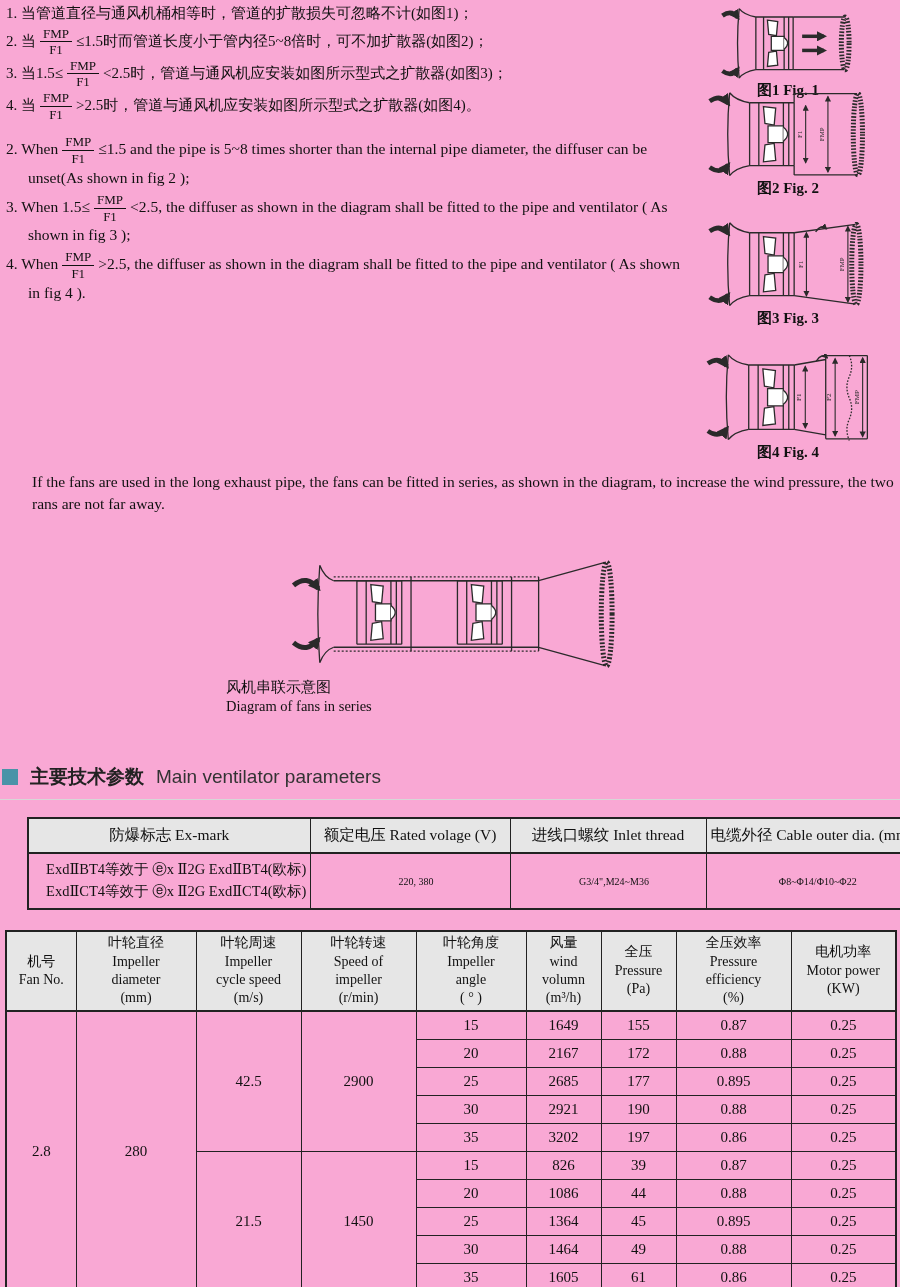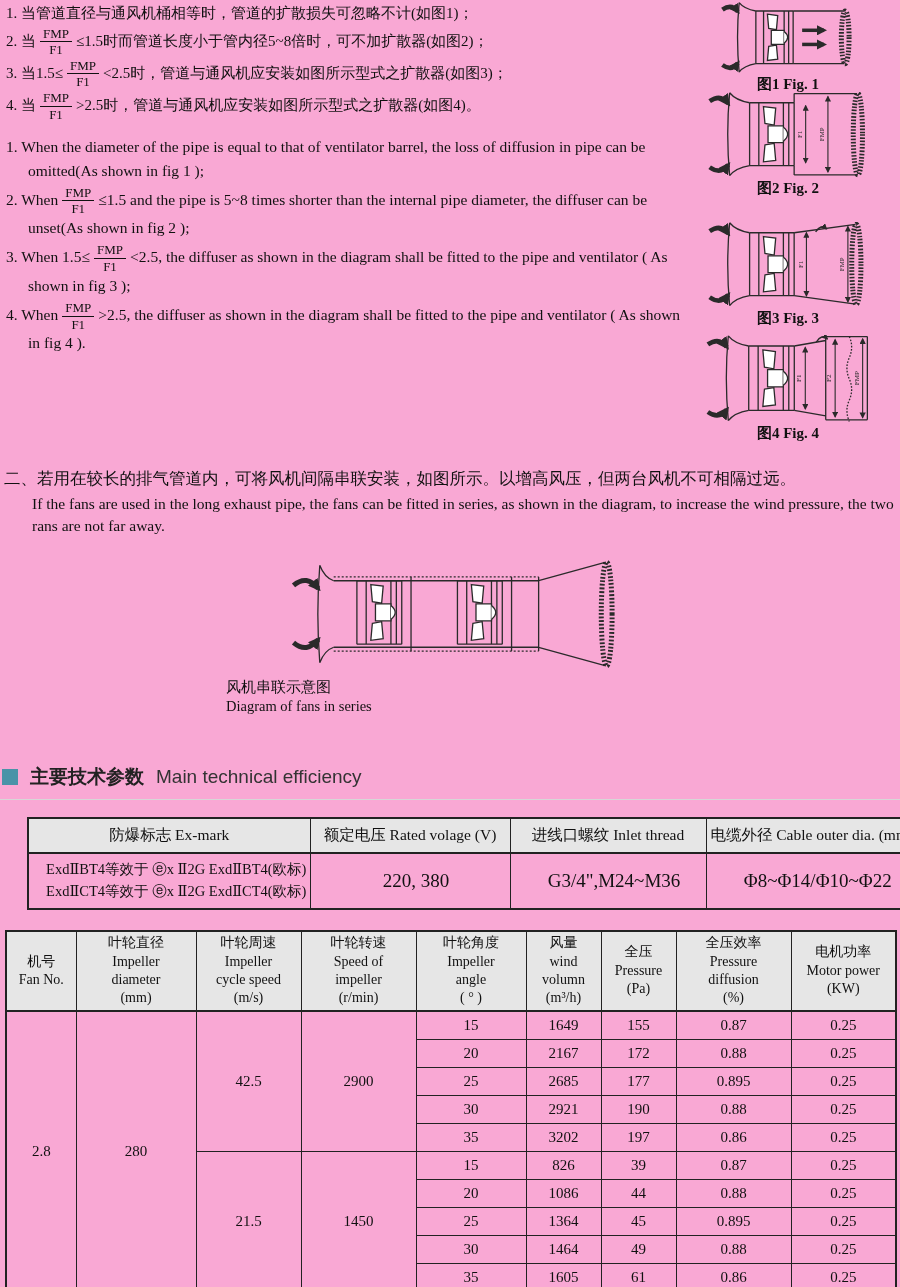--- a/index.html
+++ b/index.html
@@ -46,21 +46,21 @@
   .sec3-rule{margin-top:9px;border-top:1px solid #d7d7d7;}
 
   
   table{border-collapse:collapse;table-layout:fixed;width:890px;
         font-family:"Liberation Serif","DejaVu Serif",serif;}
   th,td{border:1px solid #222;text-align:center;vertical-align:middle;padding:0;}
   .t1wrap{position:absolute;left:6px;top:817px;margin-left:21px;}
   .t2wrap{position:absolute;left:5px;top:930px;}
   table.t1,table.t2{border:2px solid #222;}
   .t1 th{height:33px;background:#e6e6e6;font-weight:normal;font-size:15.5px;border-bottom:2px solid #222;}
-  .t1 td{height:54px;font-size:19px;padding-left:12px;}
+  .t1 td{height:54px;font-size:10px;padding-left:12px;}
   .t1 td.exmark{text-align:center;padding-left:14px;font-size:14.5px;line-height:1.5;}
   .t2 th{height:78px;background:#e6e6e6;font-weight:normal;font-size:14px;line-height:1.32;border-bottom:2px solid #222;}
   .t2 td{height:27px;font-size:15px;}
 </style>
 </head>
 <body>
 
 <div class="page">
 
   <svg width="0" height="0" style="position:absolute">
@@ -98,39 +98,38 @@
       <p class="cn-item"><span>3. 当1.5≤</span><span class="frac">
             <span class="num">FMP</span>
             <span class="den">F1</span>
           </span><span>&lt;2.5时，管道与通风机应安装如图所示型式之扩散器(如图3)；</span></p>
       <p class="cn-item"><span>4. 当</span><span class="frac">
             <span class="num">FMP</span>
             <span class="den">F1</span>
           </span><span>&gt;2.5时，管道与通风机应安装如图所示型式之扩散器(如图4)。</span></p>
     </div>
     <div class="en-list">
-      <p class="en-item"><span>1. When the diameter of the pipe is equal to that of ventilator barrel, the loss of diffusion in pipe can be omitted(As shown in  fig  1 );</span></p>
       <p class="en-item"><span>2. When</span><span class="frac">
             <span class="num">FMP</span>
             <span class="den">F1</span>
           </span><span>≤1.5 and the  pipe is 5~8 times shorter than  the internal pipe diameter, the diffuser can be unset(As shown in  fig  2 );</span></p>
       <p class="en-item"><span>3. When  1.5≤</span><span class="frac">
             <span class="num">FMP</span>
             <span class="den">F1</span>
           </span><span>&lt;2.5,  the diffuser as shown in the diagram shall be fitted to the pipe and  ventilator  ( As shown in  fig  3 );</span></p>
       <p class="en-item"><span>4. When</span><span class="frac">
             <span class="num">FMP</span>
             <span class="den">F1</span>
           </span><span>&gt;2.5,  the diffuser as shown in the diagram shall be fitted to the pipe and ventilator  ( As shown in  fig  4 ).</span></p>
     </div>
   </div>
 
   <div class="figs">
 
-    <div class="fig" style="top:2px;">
+    <div class="fig" style="top:8px;">
       <svg width="220" height="72" viewBox="0 0 220 112">
         <use href="#fan-bell"></use>
           <use href="#fan-core"></use>
         <path class="stroke" d="M118,14 H198 M118,96 H198"></path>
         <ellipse cx="199" cy="55" rx="6" ry="41" fill="none" stroke="#2a2a2a" stroke-width="5" stroke-dasharray="1.6,1.6"></ellipse>
         <path d="M132,44 H166" stroke="#2a2a2a" stroke-width="3.5" marker-end="url(#ahB)"></path>
         <path d="M132,66 H166" stroke="#2a2a2a" stroke-width="3.5" marker-end="url(#ahB)"></path>
         <use href="#inlet-arrows"></use>
       </svg>
       <div class="fig-label">图1 Fig. 1</div>
@@ -160,41 +159,40 @@
         <path d="M134,14 V96" stroke="#2a2a2a" stroke-width="1.1" marker-start="url(#ahS)" marker-end="url(#ahS)"></path>
         <text class="dim-label" transform="rotate(-90 129,55)" x="129" y="55" text-anchor="middle">F1</text>
         <path d="M188,6 V104" stroke="#2a2a2a" stroke-width="1.1" marker-start="url(#ahS)" marker-end="url(#ahS)"></path>
         <text class="dim-label" transform="rotate(-90 183,55)" x="183" y="55" text-anchor="middle">FMP</text>
         <path d="M146,13 q7,-11 14,-4" fill="none" stroke="#2a2a2a" stroke-width="1.4" marker-end="url(#ahS)"></path>
         <use href="#inlet-arrows"></use>
       </svg>
       <div class="fig-label">图3 Fig. 3</div>
     </div>
 
-    <div class="fig" style="top:335px;">
+    <div class="fig" style="top:354px;">
       <svg width="220" height="88" viewBox="0 0 220 112">
         <use href="#fan-bell"></use>
           <use href="#fan-core"></use>
         <path class="stroke" d="M118,14 L158,7 M118,96 L158,103 M158,2 V108 M158,2 H211 M158,108 H211 M211,2 V108"></path>
         <path class="stroke" d="M188,2 q6,13 0,27 q-6,13 0,27 q6,13 0,27 q-6,13 0,27" stroke-width="4" stroke-dasharray="1.6,1.6"></path>
         <path d="M132,16 V94" stroke="#2a2a2a" stroke-width="1.1" marker-start="url(#ahS)" marker-end="url(#ahS)"></path>
         <text class="dim-label" transform="rotate(-90 127,55)" x="127" y="55" text-anchor="middle">F1</text>
         <path d="M170,6 V104" stroke="#2a2a2a" stroke-width="1.1" marker-start="url(#ahS)" marker-end="url(#ahS)"></path>
         <text class="dim-label" transform="rotate(-90 165,55)" x="165" y="55" text-anchor="middle">F2</text>
         <path d="M205,5 V105" stroke="#2a2a2a" stroke-width="1.1" marker-start="url(#ahS)" marker-end="url(#ahS)"></path>
         <text class="dim-label" transform="rotate(-90 200,55)" x="200" y="55" text-anchor="middle">FMP</text>
         <path d="M146,9 q7,-11 14,-4" fill="none" stroke="#2a2a2a" stroke-width="1.4" marker-end="url(#ahS)"></path>
         <use href="#inlet-arrows"></use>
       </svg>
       <div class="fig-label">图4 Fig. 4</div>
     </div>
   </div>
 
   <div class="sec2">
-    <p class="sec2-cn">二、若用在较长的排气管道内，可将风机间隔串联安装，如图所示。以增高风压，但两台风机不可相隔过远。</p>
     <p class="sec2-en">If  the fans are used in the long exhaust  pipe, the  fans  can  be  fitted in series, as shown in the diagram, to increase the wind pressure,  the two rans are not far away.</p>
   </div>
 
   <div class="series">
     <svg width="455" height="116" viewBox="0 0 455 150" style="margin:0 auto;">
       <path class="stroke" d="M70,32 H335 M70,118 H335"></path>
       <path class="stroke" d="M70,27 H335 M70,123 H335" stroke-width="4" stroke-dasharray="2,2"></path>
       <path class="stroke" d="M70,32 Q58,28 52,12 M70,118 Q58,122 52,138 M52,12 Q47,75 52,138"></path>
       <use href="#fan-core" transform="translate(40,18)"></use>
       <use href="#fan-core" transform="translate(170,18)"></use>
@@ -205,21 +203,21 @@
       <path d="M18,112 C30,122 40,120 50,108" fill="none" stroke="#2a2a2a" stroke-width="5" marker-end="url(#ahB)"></path>
     </svg>
     <div class="series-caption-cn">风机串联示意图</div>
     <div class="series-caption-en">Diagram  of  fans  in  series</div>
   </div>
 
   <div class="sec3">
     <div class="sec3-row">
       <span class="sec3-square"></span>
       <span class="sec3-cn">主要技术参数</span>
-      <span class="sec3-en">Main technical efficiency</span>
+      <span class="sec3-en">Main ventilator parameters</span>
     </div>
     <div class="sec3-rule"></div>
   </div>
 
   <div class="t1wrap">
     <table class="t1">
       <colgroup>
           <col style="width:282px">
           <col style="width:200px">
           <col style="width:196px">
@@ -294,21 +292,21 @@
               <div>(m³/h)</div>
             </th>
         <th>
               <div>全压</div>
               <div>Pressure</div>
               <div>(Pa)</div>
             </th>
         <th>
               <div>全压效率</div>
               <div>Pressure</div>
-              <div>diffusion</div>
+              <div>efficiency</div>
               <div>(%)</div>
             </th>
         <th>
               <div>电机功率</div>
               <div>Motor  power</div>
               <div>(KW)</div>
             </th>
       </tr>
       <tr>
         <td rowspan="10">2.8</td>

